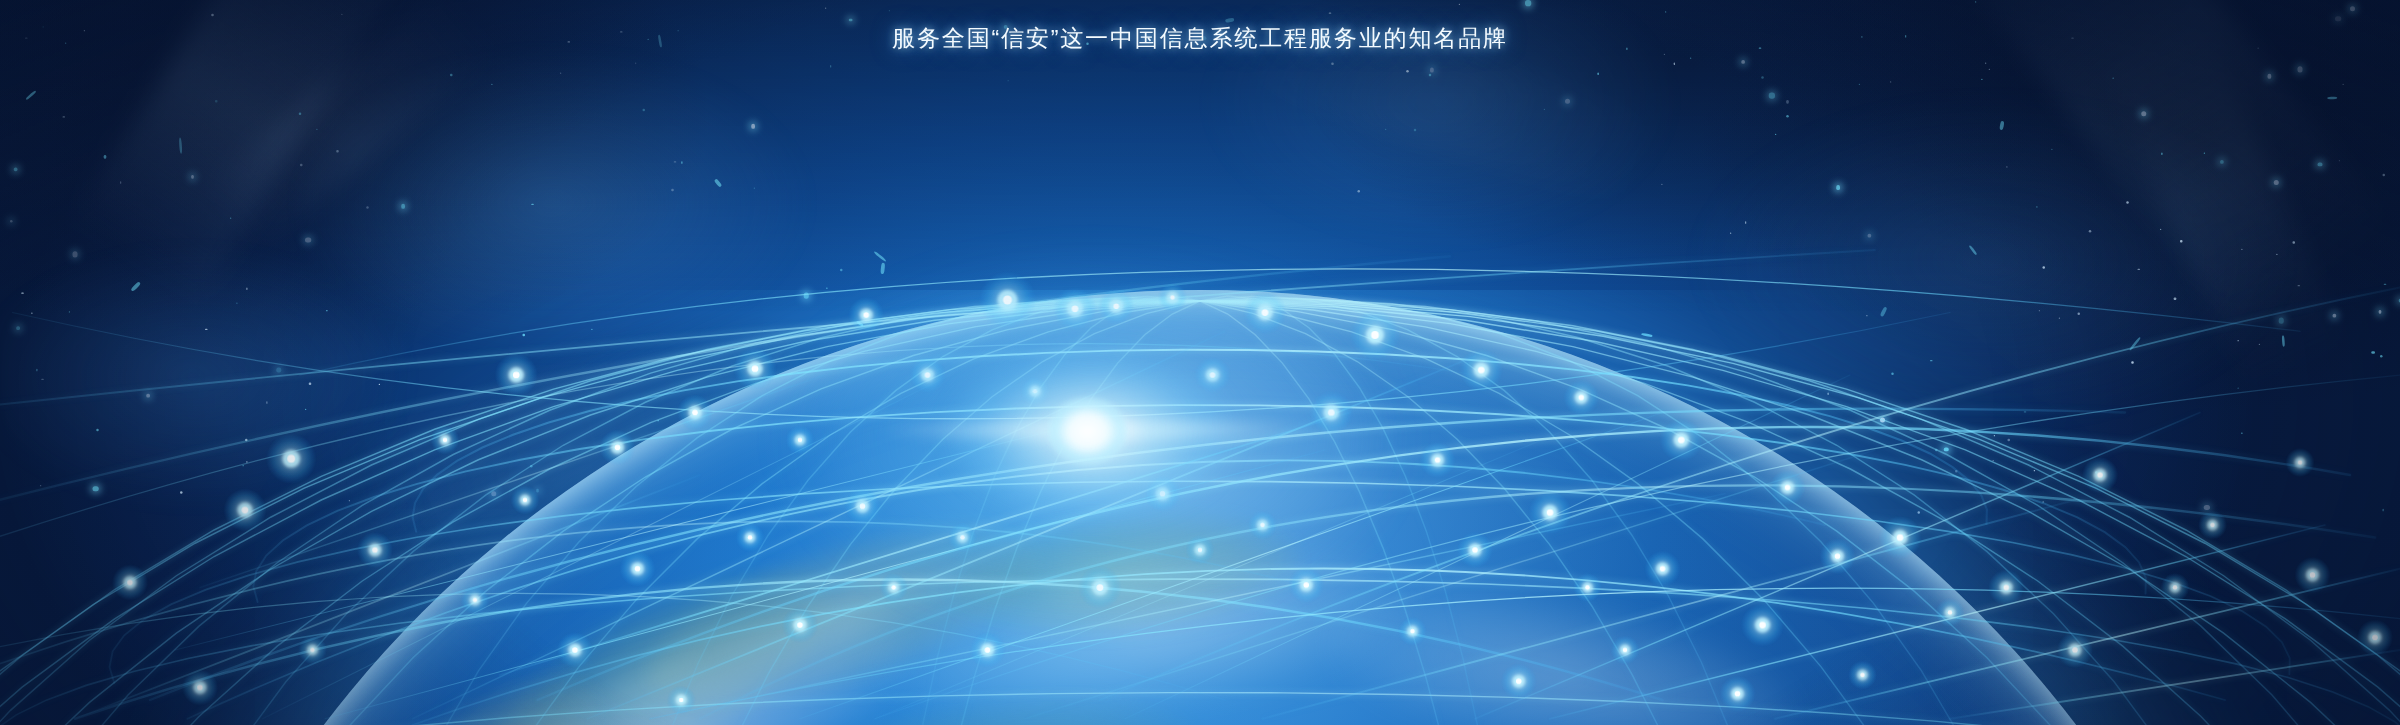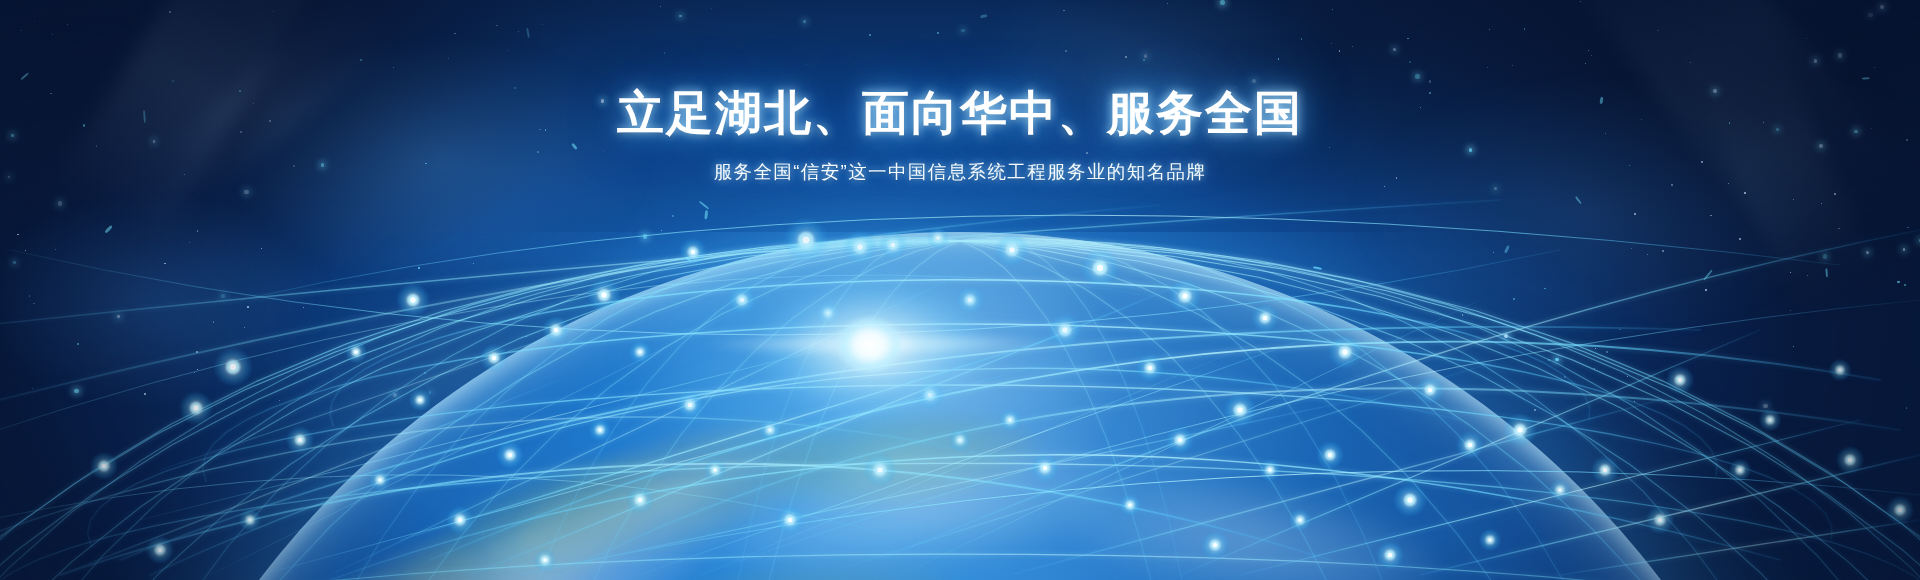--- a/index.html
+++ b/index.html
@@ -717,17 +717,16 @@
 
   <div class="burst burst-outer"></div>
   <div class="burst burst-mid"></div>
   <div class="burst burst-flare"></div>
   <div class="burst burst-core"></div>
 
   <div class="top-shade"></div>
   <div class="edge-vig"></div>
 
   <div id="copy">
-    <h1 id="headline">立足湖北、面向华中、服务全国</h1>
     <p id="subline">服务全国“信安”这一中国信息系统工程服务业的知名品牌</p>
   </div>
 
 </div>
 
 </body></html>

